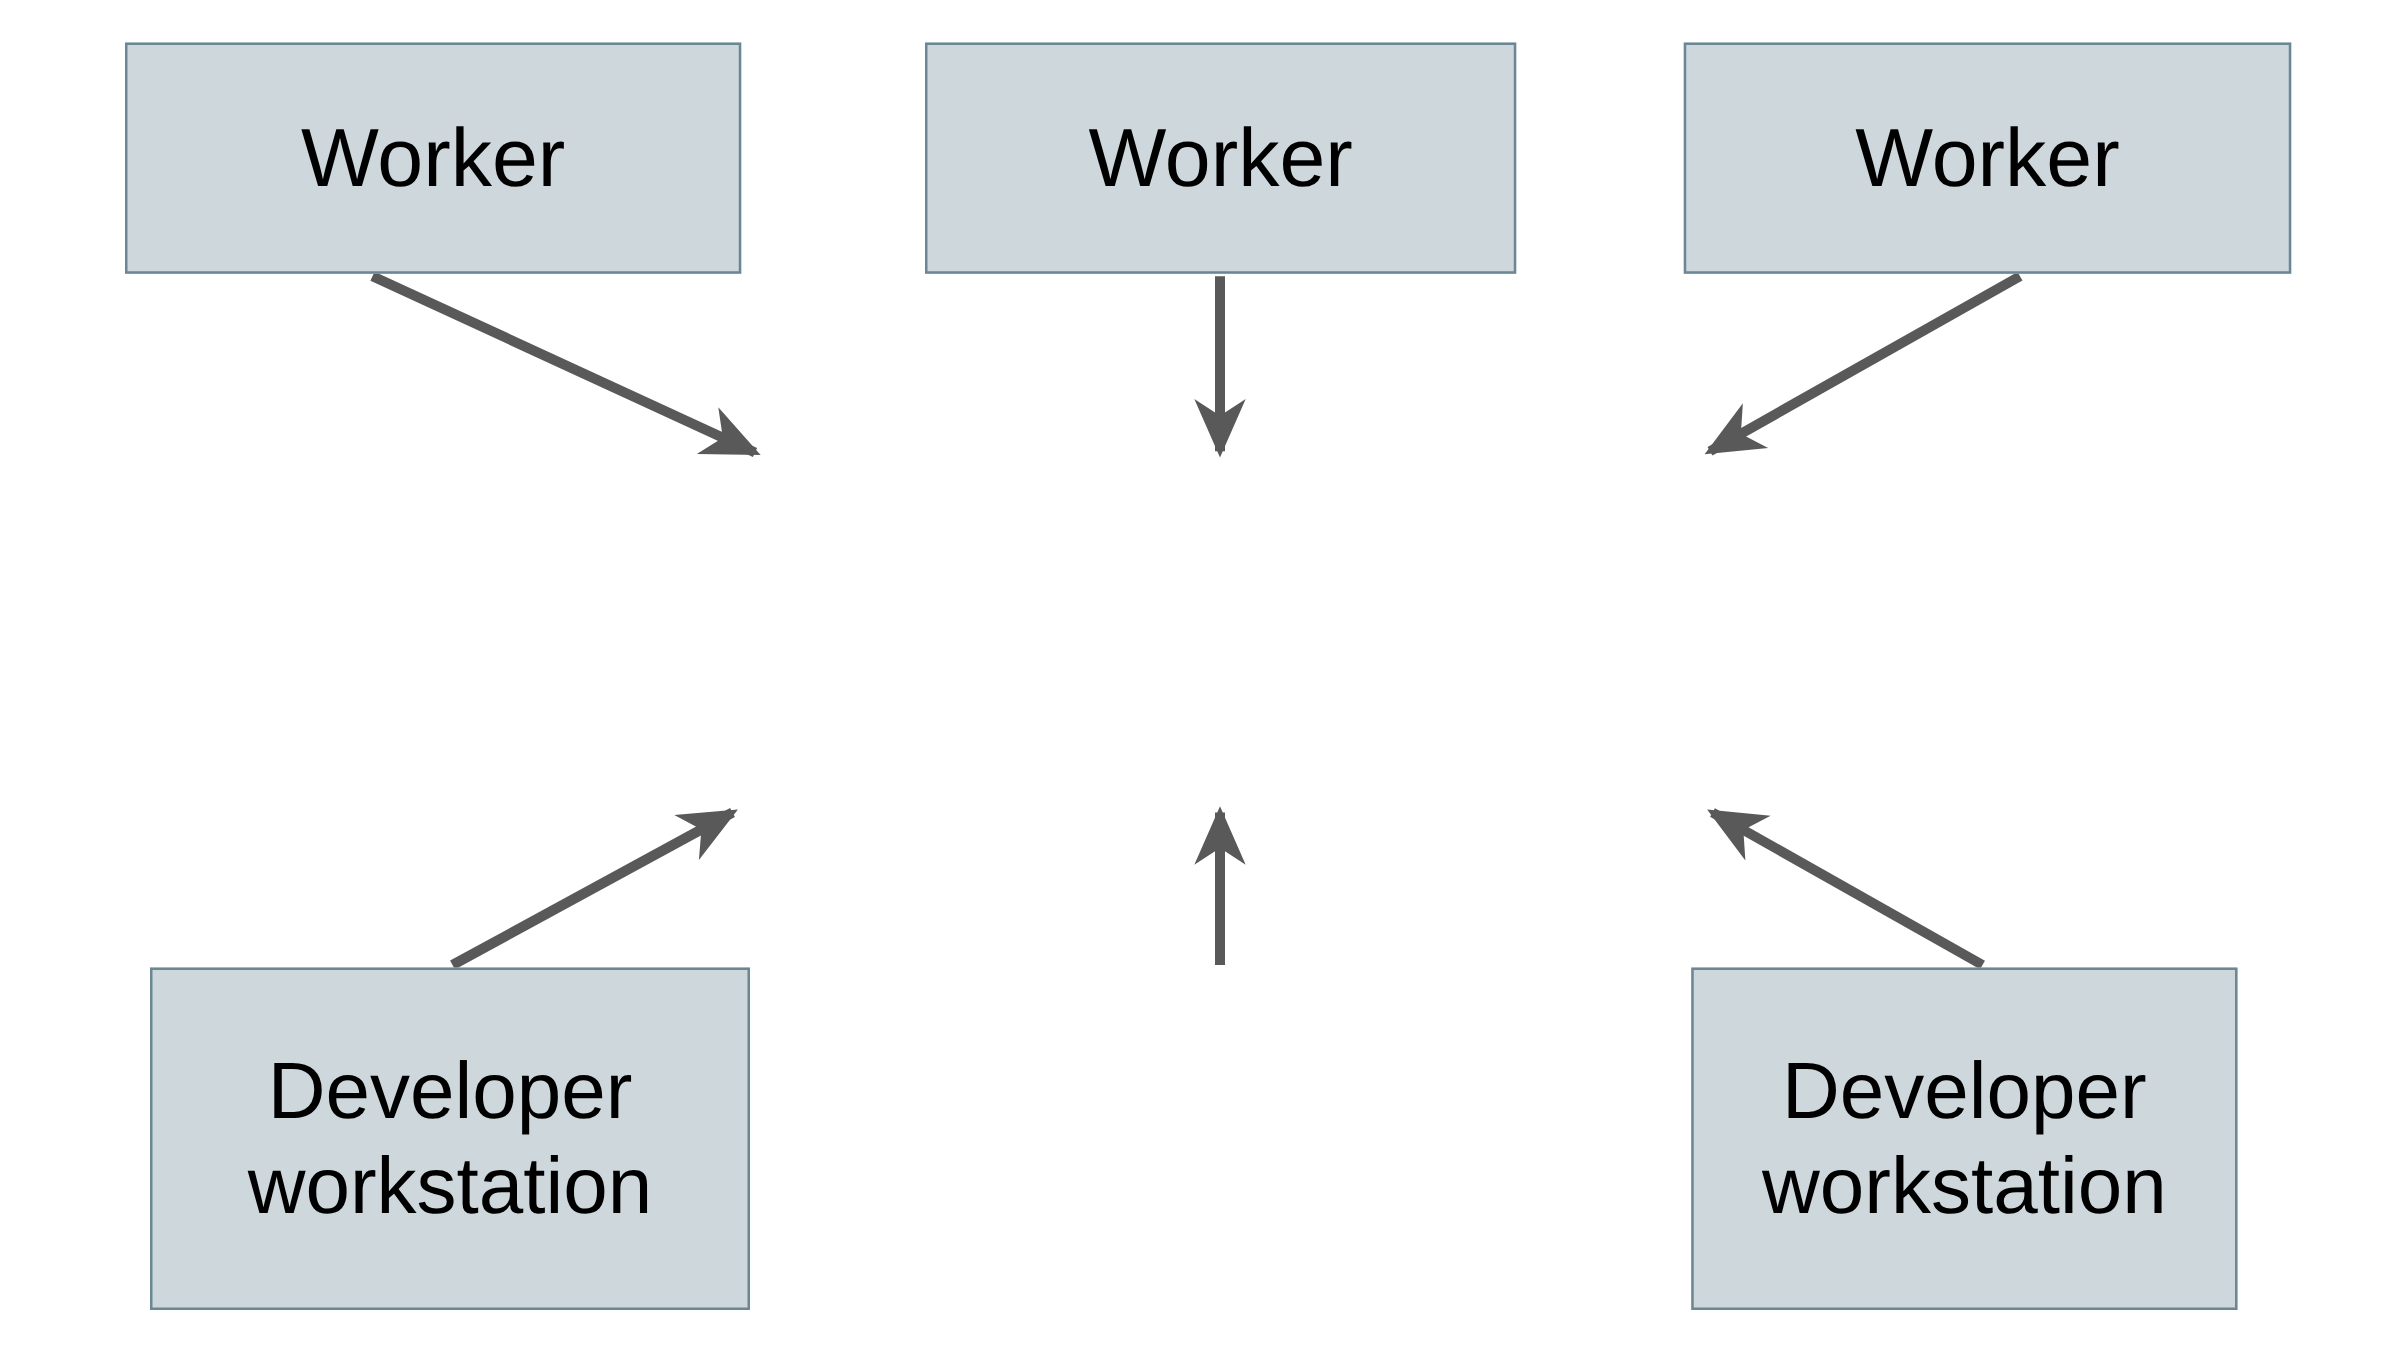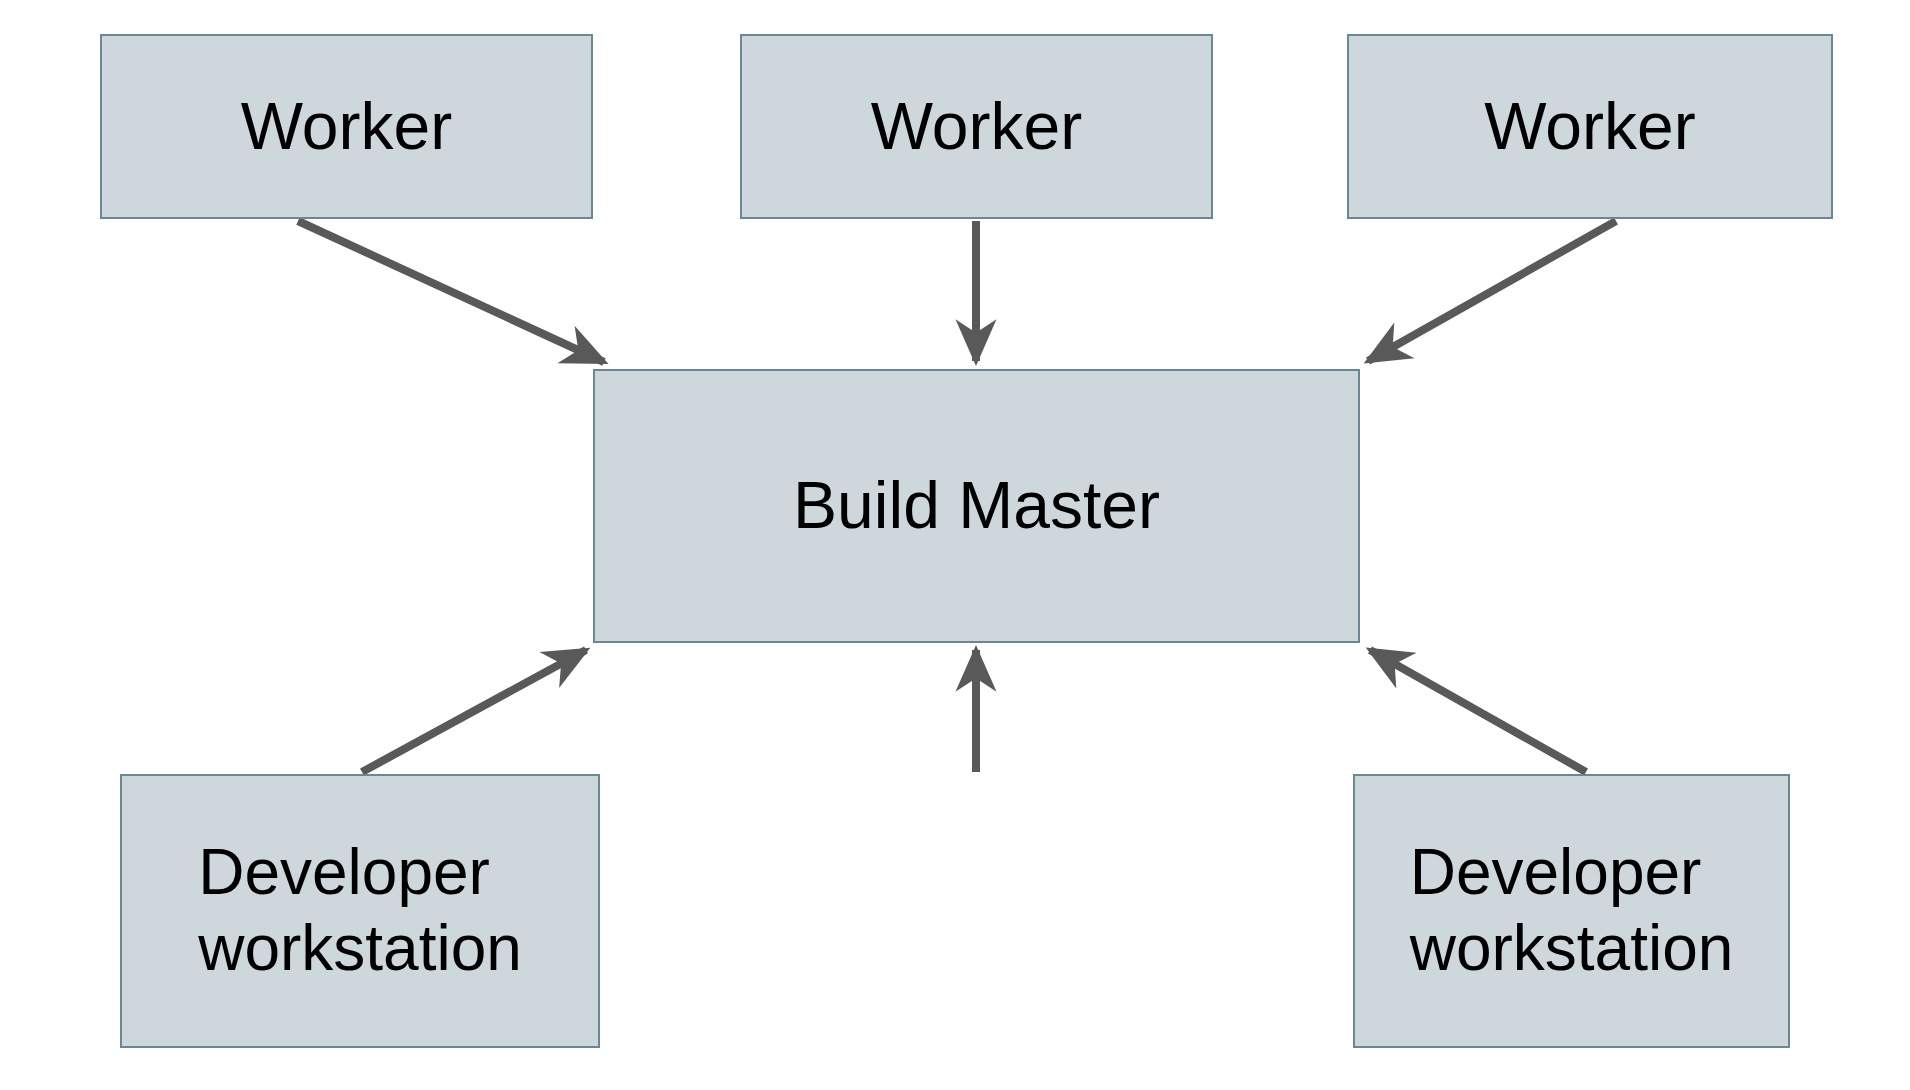--- a/index.html
+++ b/index.html
@@ -28,20 +28,21 @@
     height: 1090px;
   }
   .node-box {
     position: absolute;
     box-sizing: border-box;
     background: #ced8dc;
     border: 2px solid #6b8794;
     display: flex;
     align-items: center;
     justify-content: center;
+    text-align: center;
     color: #000000;
     font-family: "Liberation Sans", sans-serif;
     line-height: 1.18;
     white-space: pre-line;
     z-index: 2;
   }
   .node-label {
     display: block;
     padding: 0 8px;
     font-weight: 400;
@@ -76,23 +77,20 @@
   </div>
 
   <div class="node-box" style="left:740px; top:34px; width:473px; height:185px;">
     <span class="node-label size-lg">Worker</span>
   </div>
 
   <div class="node-box" style="left:1347px; top:34px; width:486px; height:185px;">
     <span class="node-label size-lg">Worker</span>
   </div>
 
-  <div class="node-box" style="left:593px; top:369px; width:767px; height:274px;">
-    <span class="node-label size-lg">Build Master</span>
-  </div>
 
   <div class="node-box" style="left:120px; top:774px; width:480px; height:274px;">
     <span class="node-label size-md">Developer
 workstation</span>
   </div>
 
 
   <div class="node-box" style="left:1353px; top:774px; width:437px; height:274px;">
     <span class="node-label size-md">Developer
 workstation</span>

